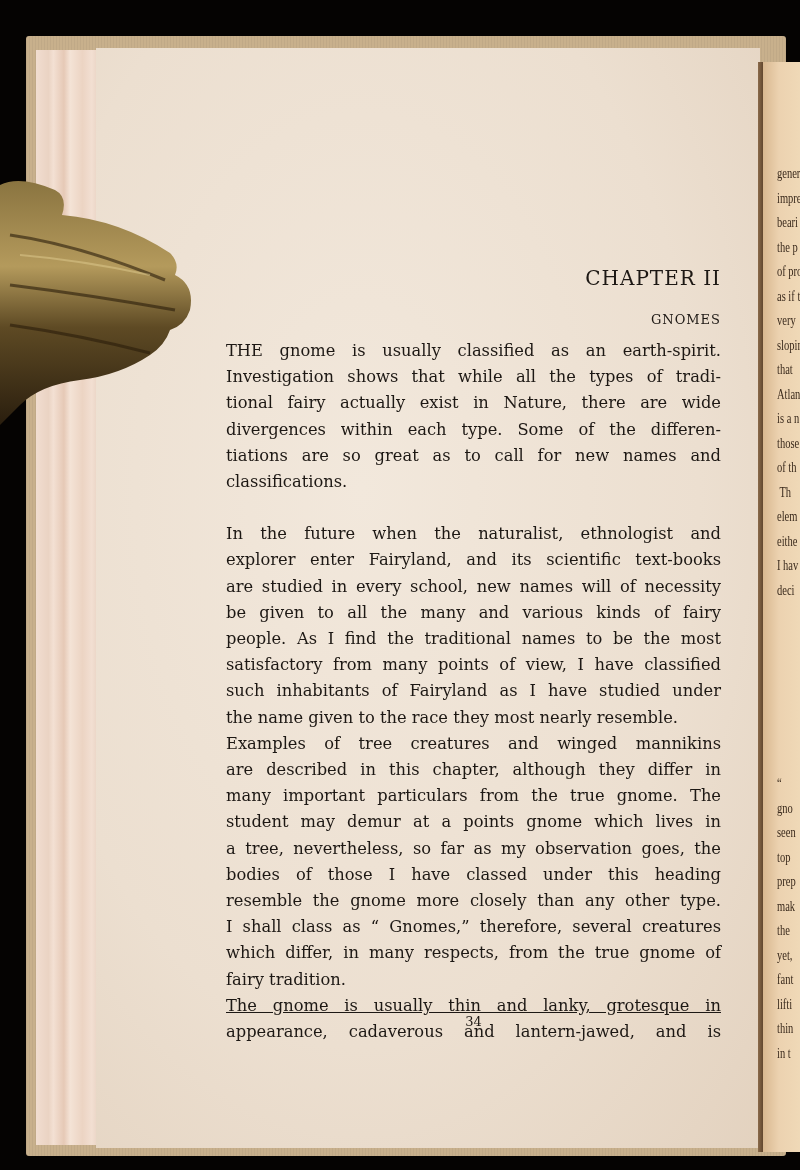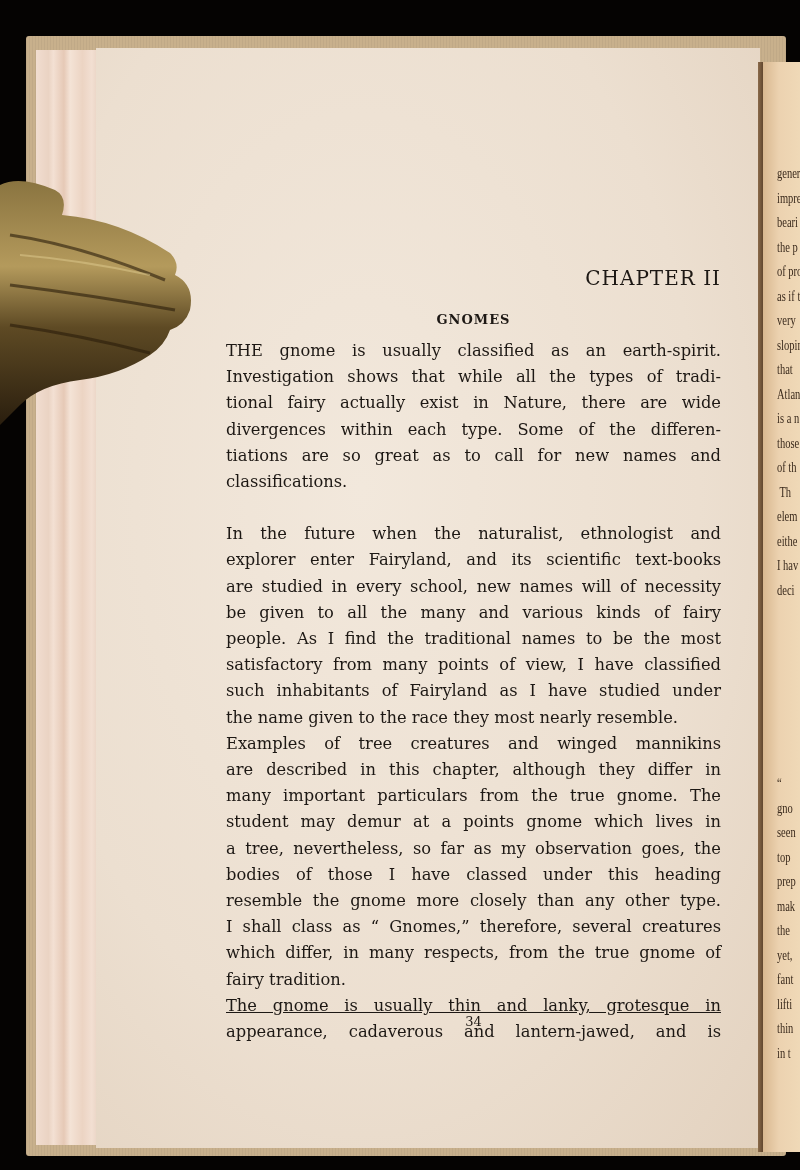--- a/index.html
+++ b/index.html
@@ -11,21 +11,21 @@
   .page{position:absolute;left:96px;top:48px;width:664px;height:1100px;
     background:radial-gradient(ellipse at 40% 40%,#f2e8dc 0%,#ecdfd0 60%,#e3d2bf 100%);}
   .gutter{position:absolute;left:758px;top:62px;width:6px;height:1090px;background:linear-gradient(90deg,#8a6a4a,#5a4028);}
   .right-page{position:absolute;left:763px;top:62px;width:40px;height:1090px;
     background:linear-gradient(90deg,#d9b890,#ecd2b0 40%,#f0dab8);}
   .right-text{position:absolute;left:14px;top:100px;font-family:"Liberation Serif",serif;font-size:14px;line-height:24.5px;color:#3a2a1c;white-space:pre;transform:scaleX(0.75);transform-origin:left top;}
   .right-text2{position:absolute;left:14px;top:710px;font-family:"Liberation Serif",serif;font-size:14px;line-height:24.5px;color:#3a2a1c;white-space:pre;transform:scaleX(0.75);transform-origin:left top;}
   .hand{position:absolute;left:0;top:175px;width:195px;height:250px;}
   .content{position:absolute;left:226px;top:250px;width:495px;color:#1d1814;}
   .chapter{text-align:right;font-size:20px;letter-spacing:1px;margin-left:0;position:absolute;top:10px;left:0;width:495px;margin-top:6px;}
-  .section{text-align:center;font-size:13px;font-weight:bold;letter-spacing:1px;position:absolute;top:62px;left:0;width:495px;}
+  .section{text-align:right;font-size:13px;font-weight:normal;letter-spacing:1px;position:absolute;top:62px;left:0;width:495px;}
   .body{position:absolute;top:88px;left:0;width:495px;font-size:16.3px;line-height:26.2px;text-align:justify;}
   .line{display:block;text-align:justify;text-align-last:justify;white-space:nowrap;}
   .line.last{text-align-last:left;}
   .pagenum{position:absolute;left:226px;top:1014px;width:495px;text-align:center;font-size:13px;font-weight:normal;color:#1d1814;}
 </style>
 </head>
 <body>
 
 <div class="cover"></div>
 <div class="page-edges"></div>

